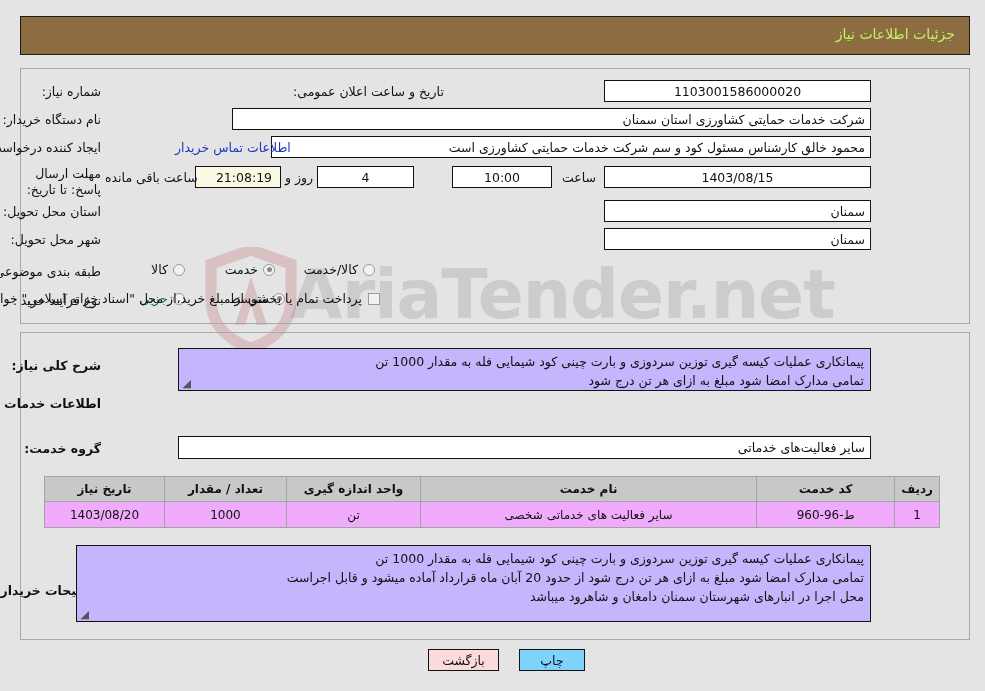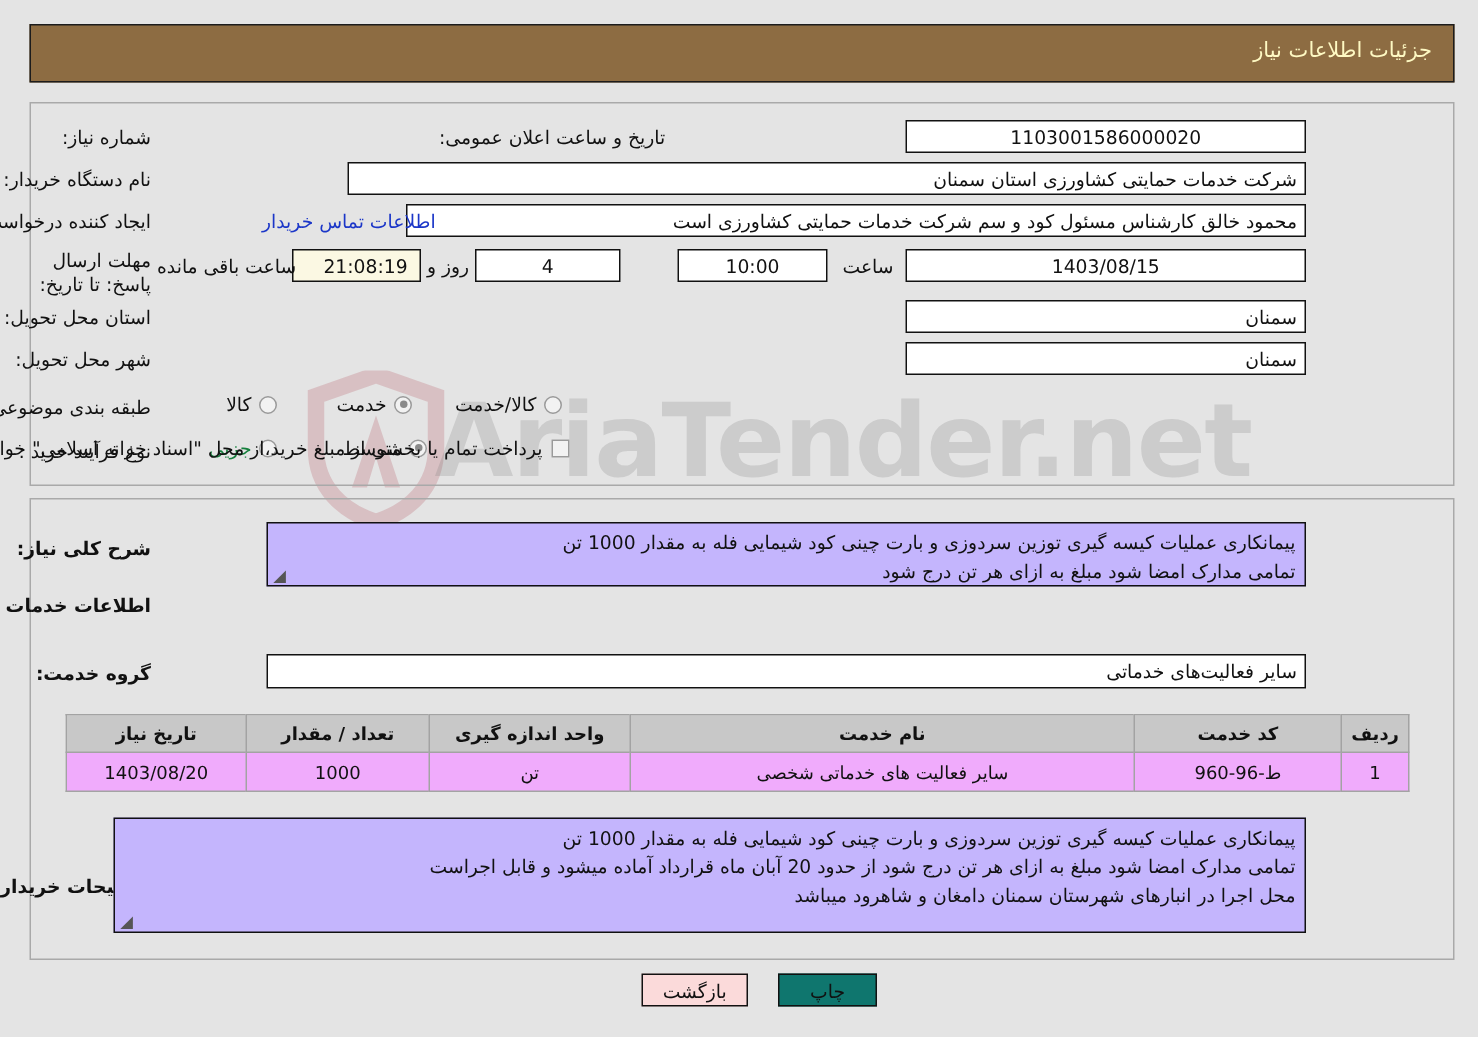--- a/index.html
+++ b/index.html
@@ -48,21 +48,21 @@
     position: absolute;
     left: 20px; top: 16px;
     width: 950px; height: 39px;
     background: #8d6c42;
     border: 1px solid #1c1c1c;
     z-index: 2;
   }
   #header-title {
     position: absolute;
     right: 14px; top: 9px;
-    color: #fef9c3;
+    color: #bef264;
     font-size: 14px;
     font-family: "DejaVu Sans", "Liberation Sans", sans-serif;
   }
 
   
   .panel {
     position: absolute;
     background: transparent;
     border: 1px solid #a9a9a9;
     z-index: 1;
@@ -226,21 +226,21 @@
     border: 1px solid #111111;
     font-size: 12.5px;
     color: #111111;
     font-family: "DejaVu Sans", "Liberation Sans", sans-serif;
     text-align: center;
     line-height: 19px;
     cursor: pointer;
     z-index: 4;
     padding: 0;
   }
-  #btn-print { left: 519px; top: 649px; width: 66px; background: #0f766e; }
+  #btn-print { left: 519px; top: 649px; width: 66px; background: #7dd3fc; }
   #btn-back  { left: 428px; top: 649px; width: 71px; background: #fbdada; }
 </style>
 </head>
 <body>
 
 <div id="page">
 
   <div id="watermark">
     <svg class="wm-shield" viewBox="0 0 92 104">
       <path d="M46 3 L86 17 L86 52 C86 78 68 94 46 101 C24 94 6 78 6 52 L6 17 Z" fill="none" stroke="rgba(190,110,120,0.30)" stroke-width="11"></path>

